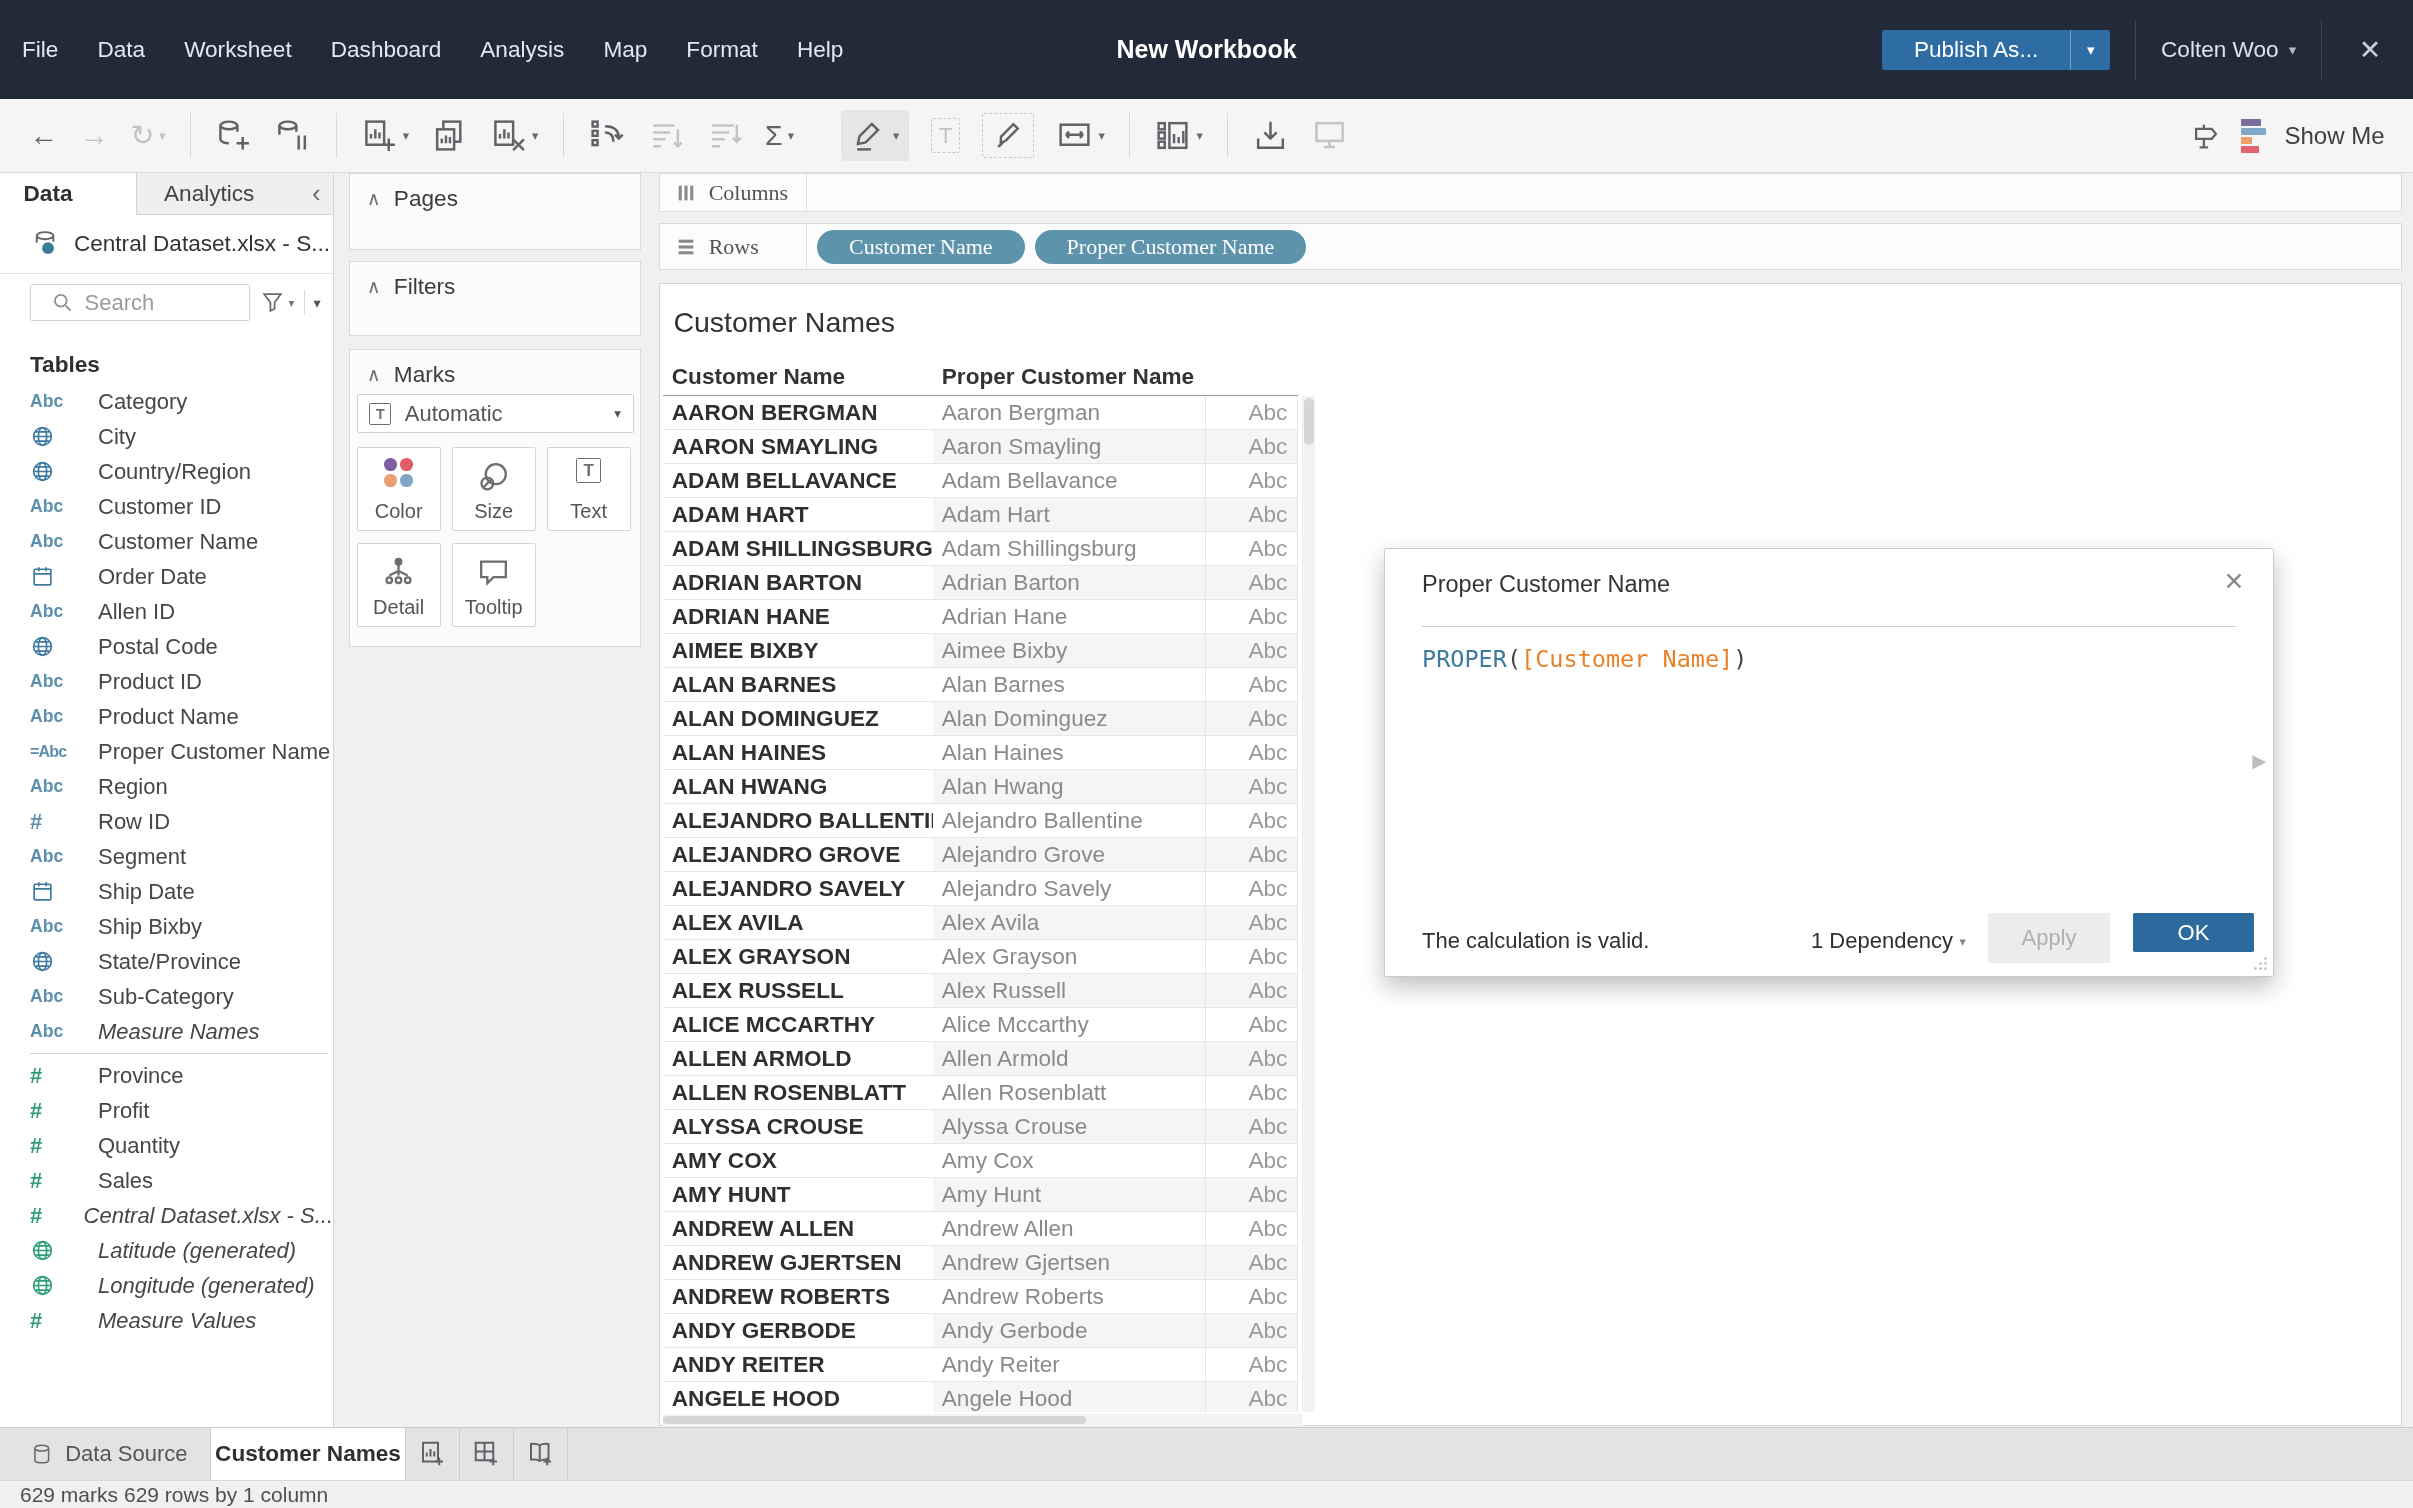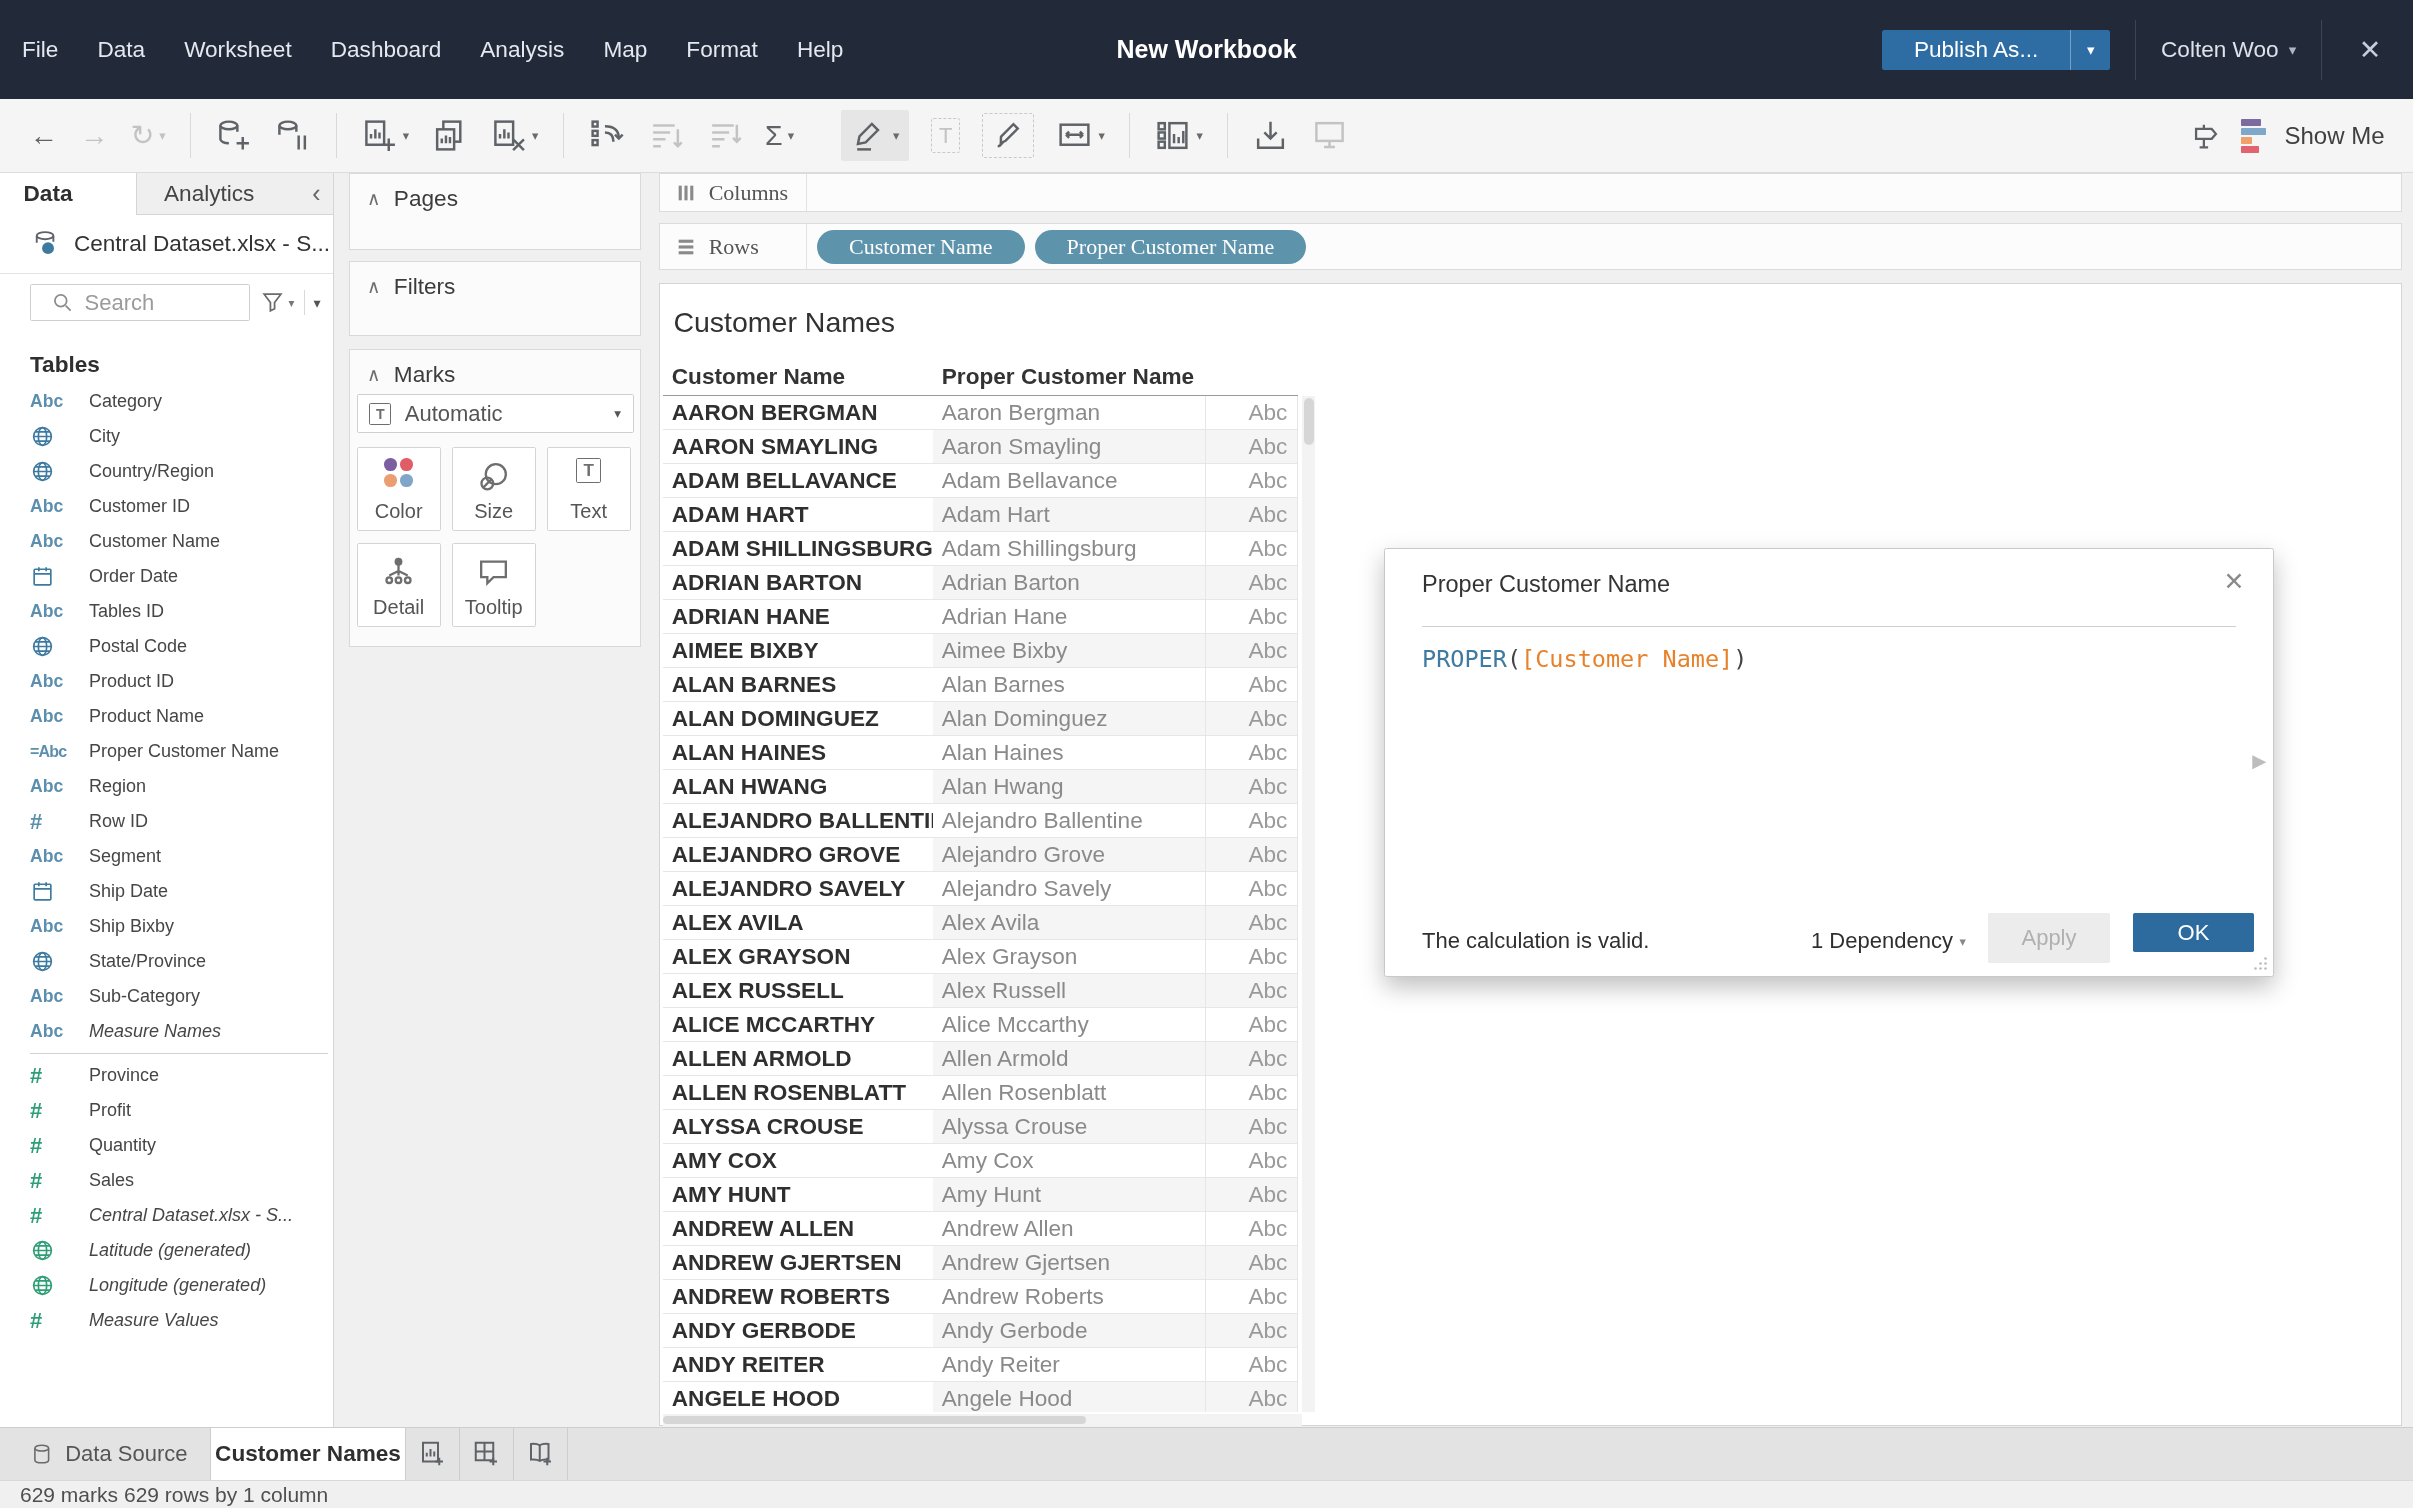--- a/index.html
+++ b/index.html
@@ -50,21 +50,21 @@
   .search-box { margin-left:30px; width:220px; height:37px; border:0.8px solid #cfcfcf; border-radius:1.7px; background:#fff; display:flex; align-items:center; padding-left:20px; gap:10px; }
   .search-box .ph { font-size:22px; color:#9b9b9b; }
   .funnel-btn { margin-left:10px; display:flex; align-items:center; gap:3.4px; }
   .funnel-btn .tcaret { font-size:11.7px; color:#777; }
   .search-vsep { width:0.8px; height:25px; background:#d9d9d9; margin:0 8.4px 0 10px; }
   .fields-caret { font-size:14.2px; color:#555; }
   .tables-header { position:absolute; left:30px; top:179px; font-size:22.6px; font-weight:700; color:#2f2f2f; }
   .fields { position:absolute; left:0; top:211px; width:100%; }
   .field-row { height:35px; display:flex; align-items:center; }
   .field-row .fi { width:47px; margin-left:30px; display:flex; justify-content:flex-start; align-items:center; }
-  .field-row .flabel { font-size:18px; color:#464646; margin-left:12px; white-space:nowrap; }
+  .field-row .flabel { font-size:22px; color:#464646; margin-left:21px; white-space:nowrap; }
   .field-row .flabel.italic { font-style:italic; }
   .fi .abc { font-size:17.6px; font-weight:600; color:#5b8fad; }
   .fi .calcabc { font-size:16px; font-weight:600; color:#5b8fad; letter-spacing:-0.8px; }
   .fi .hash { font-size:22px; font-weight:600; color:#5b8fad; }
   .fi.meas .abc, .fi.meas .hash, .fi.meas .calcabc { color:#2f9e77; }
   .fields-divider { height:0.8px; background:#d2d2d2; margin:4.2px 5px 4.2px 30px; }
 
   
   .card { position:absolute; background:#fbfbfb; border:0.8px solid #d9d9d9; }
   .card-head { display:flex; align-items:center; gap:13.4px; padding:11.7px 0 0 17px; font-size:22.6px; color:#3c3c3c; }
@@ -393,21 +393,21 @@
                 <rect x="4" y="5" width="16" height="15" rx="1"></rect>
                 <path d="M4 9.5h16M8.5 3v4M15.5 3v4"></path>
               </svg>
             </span>
             <span class="flabel">Order Date</span>
           </div>
           <div class="field-row">
             <span class="fi">
               <span class="abc">Abc</span>
             </span>
-            <span class="flabel">Tables ID</span>
+            <span class="flabel">Allen ID</span>
           </div>
           <div class="field-row">
             <span class="fi">
               <svg class="ic" width="25" height="25" viewBox="0 0 24 24" fill="none" stroke="#3d7aa0" stroke-width="1.6">
                 <circle cx="12" cy="12" r="8.5"></circle>
                 <ellipse cx="12" cy="12" rx="4" ry="8.5"></ellipse>
                 <path d="M3.5 12h17M5 7.5h14M5 16.5h14"></path>
               </svg>
             </span>
             <span class="flabel">Postal Code</span>

